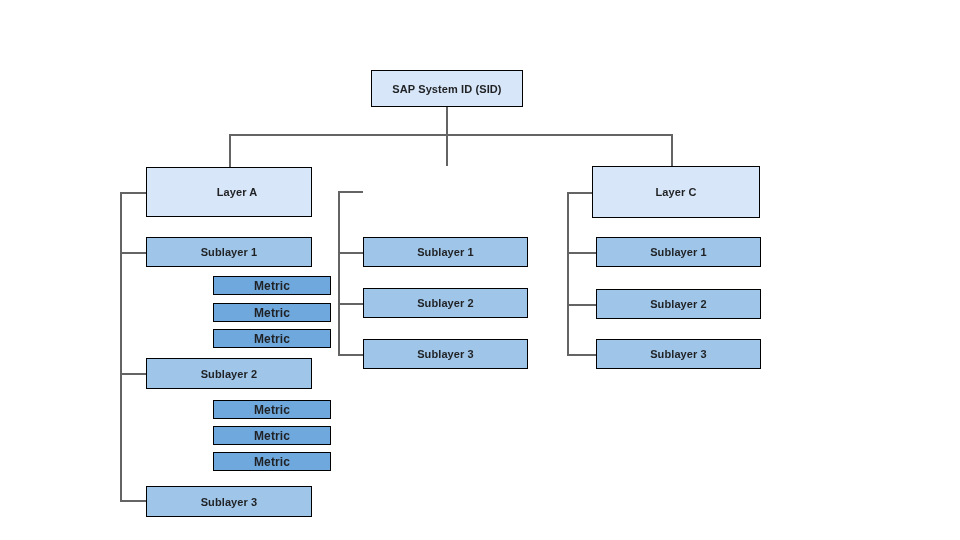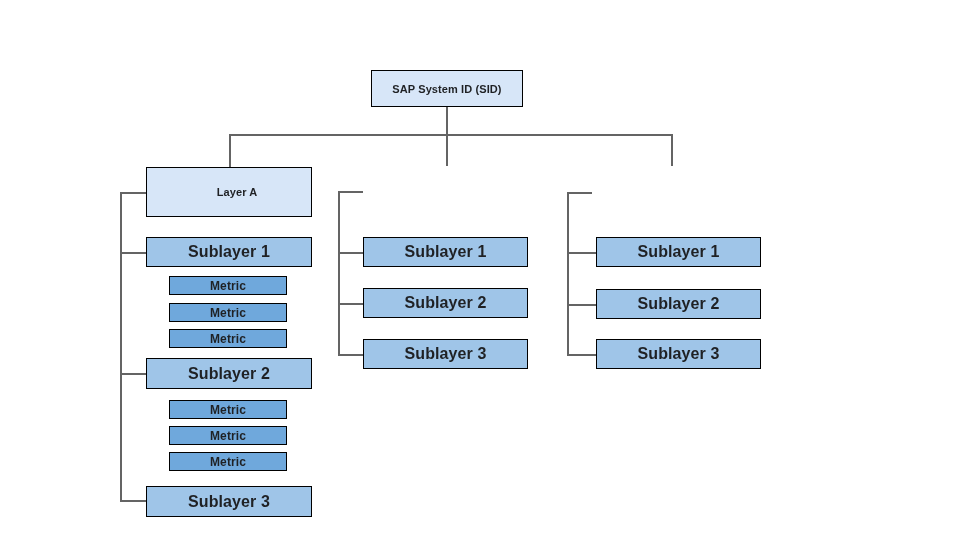--- a/index.html
+++ b/index.html
@@ -10,22 +10,22 @@
     overflow:hidden;
   }
   .box {
     position:absolute; box-sizing:border-box;
     display:flex; align-items:center; justify-content:center;
     border:1.5px solid var(--box-border,#000);
     color:var(--text,#1f2124);
     font-weight:bold; text-align:center; letter-spacing:.1px;
   }
   .layer  { background:var(--layer-fill,#d7e6f8);   font-size:11px;   }
-  .sub    { background:var(--sublayer-fill,#9fc5e8); font-size:16px; }
-  .metric { background:var(--metric-fill,#6fa8dc);  font-size:12px;   }
+  .sub    { background:var(--sublayer-fill,#9fc5e8); font-size:11px; }
+  .metric { background:var(--metric-fill,#6fa8dc);  font-size:12px;margin-left:44px;   }
   .line   { position:absolute; background:var(--connector,#646464); }
 </style>
 </head>
 <body>
 
 <div class="stage">
 
   <div class="box layer" style="left:371px; top:70px; width:152px; height:37px;">SAP System ID (SID)</div>
 
   <div class="line" style="left:446px; top:107px; width:1.5px; height:27px;"></div>
@@ -60,20 +60,21 @@
   <div class="line" style="left:338px; top:191px; width:1.5px; height:163px;"></div>
   <div class="line" style="left:338px; top:191px; width:25px; height:1.5px;"></div>
   <div class="line" style="left:338px; top:252px; width:25px; height:1.5px;"></div>
   <div class="line" style="left:338px; top:303px; width:25px; height:1.5px;"></div>
   <div class="line" style="left:338px; top:354px; width:25px; height:1.5px;"></div>
 
   <div class="box sub" style="left:363px; top:237px; width:165px; height:30px;">Sublayer 1</div>
   <div class="box sub" style="left:363px; top:288px; width:165px; height:30px;">Sublayer 2</div>
   <div class="box sub" style="left:363px; top:339px; width:165px; height:30px;">Sublayer 3</div>
 
+  <div class="box layer" style="left:592px; top:166px; width:168px; height:52px;">Layer C</div>
 
   <div class="line" style="left:567px; top:192px; width:1.5px; height:162px;"></div>
   <div class="line" style="left:567px; top:192px; width:25px; height:1.5px;"></div>
   <div class="line" style="left:567px; top:252px; width:29px; height:1.5px;"></div>
   <div class="line" style="left:567px; top:304px; width:29px; height:1.5px;"></div>
   <div class="line" style="left:567px; top:354px; width:29px; height:1.5px;"></div>
 
   <div class="box sub" style="left:596px; top:237px; width:165px; height:30px;">Sublayer 1</div>
   <div class="box sub" style="left:596px; top:289px; width:165px; height:30px;">Sublayer 2</div>
   <div class="box sub" style="left:596px; top:339px; width:165px; height:30px;">Sublayer 3</div>

